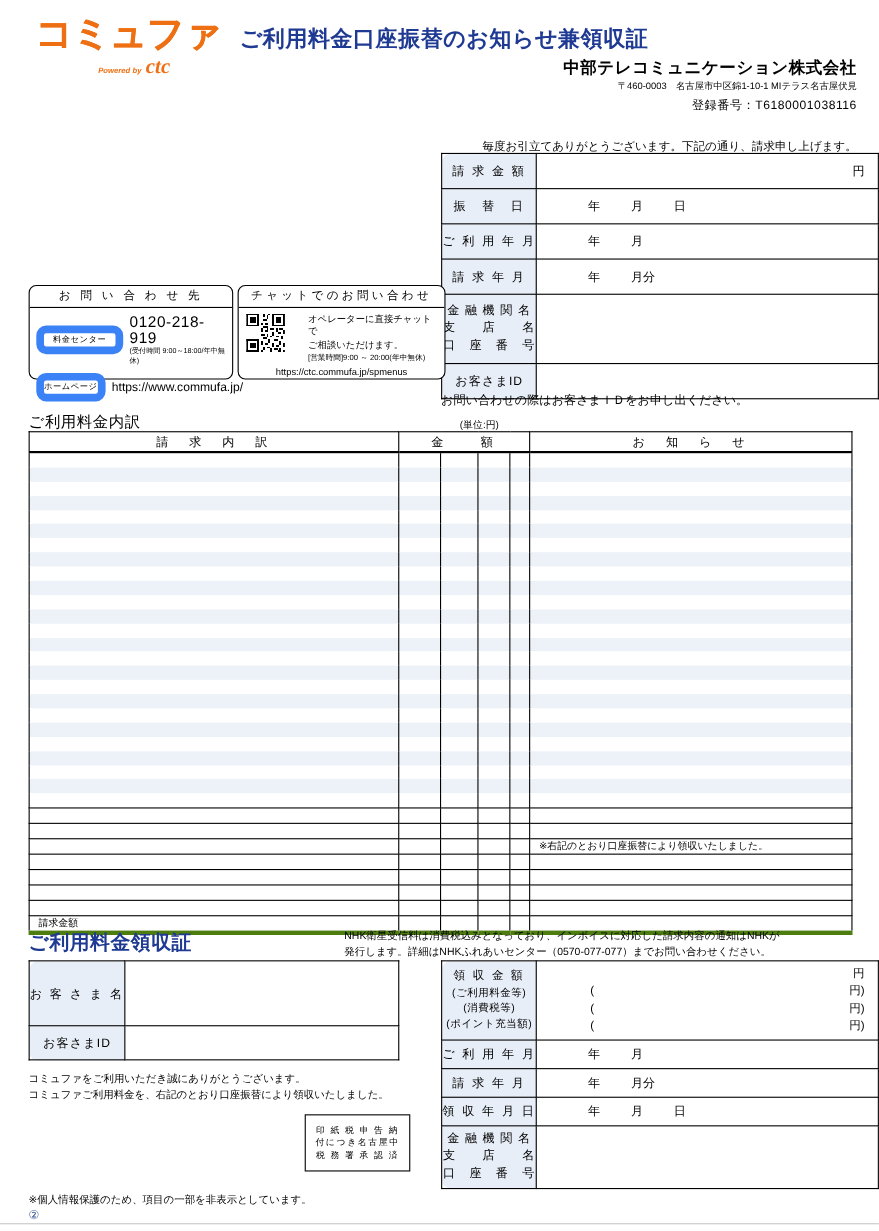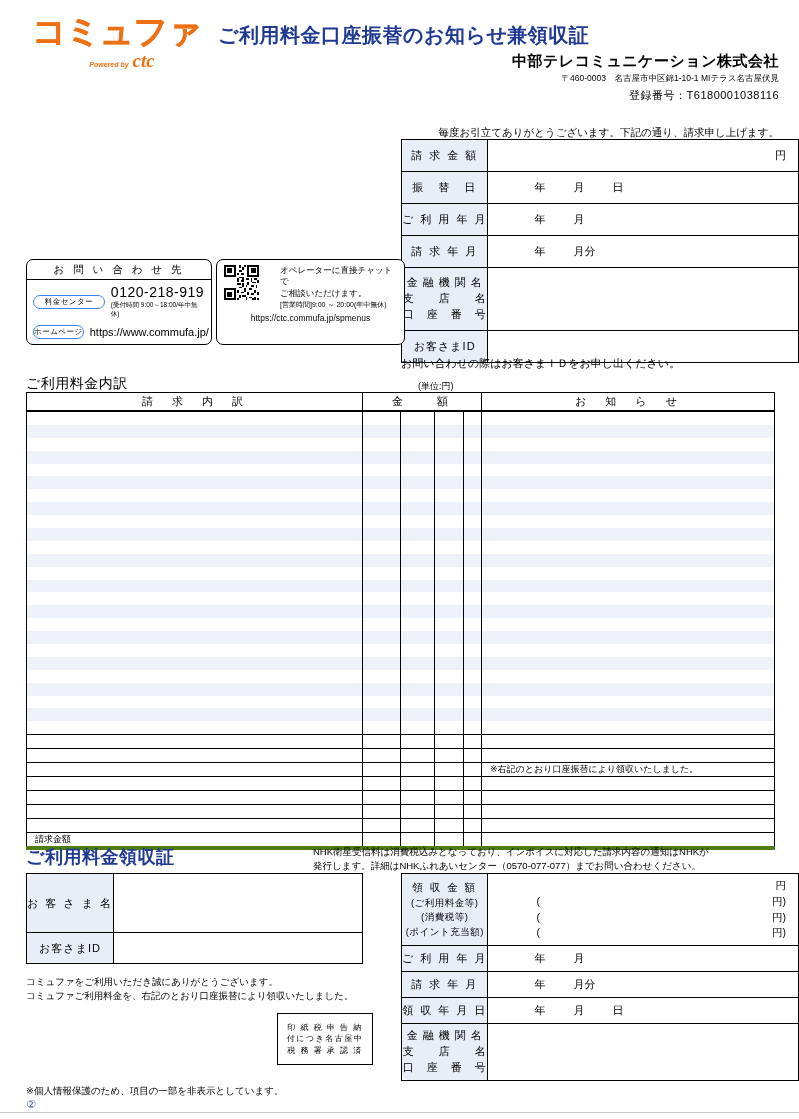--- a/index.html
+++ b/index.html
@@ -95,21 +95,21 @@
     border:1px solid #000;border-radius:7px;background:#fff;
     box-sizing:border-box;
   }
   .contact-box{left:26px;top:259px;width:186px;height:86px;}
   .chat-box{left:216px;top:259px;width:189px;height:86px;}
   .cbox-head{
     text-align:center;font-size:10.5px;letter-spacing:3px;
     border-bottom:1px solid #000;height:19px;line-height:19px;
   }
   .pill{
-    border:1px solid #3b82f6;border-radius:9px;
+    border:7px solid #3b82f6;border-radius:9px;
     font-size:7.5px;text-align:center;
     padding:1px 0;width:70px;letter-spacing:0.5px;
     white-space:nowrap;background:#fff;
   }
   .contact-row{display:flex;align-items:center;gap:6px;padding:5px 5px 0 6px;}
   .tel-num{font-size:14px;letter-spacing:0.5px;line-height:1.05;}
   .tel-hours{font-size:6.5px;letter-spacing:0px;margin-top:1px;}
   .hp-url{font-size:11px;letter-spacing:0px;}
 
   .chat-inner{display:flex;gap:21px;padding:5px 6px 0 7px;}
@@ -260,20 +260,21 @@
         <div class="tel-hours">(受付時間 9:00～18:00/年中無休)</div>
       </div>
     </div>
     <div class="contact-row" style="padding-top:6px;">
       <div class="pill">ホームページ</div>
       <div class="hp-url">https://www.commufa.jp/</div>
     </div>
   </div>
 
   <div class="abs cbox chat-box">
+    <div class="cbox-head">チャットでのお問い合わせ</div>
     <div class="chat-inner">
       <div class="qr">
         <svg width="35" height="35" viewBox="0 0 21 21" shape-rendering="crispEdges">
           <rect width="21" height="21" fill="#fff"></rect>
           <g fill="#000">
             <rect x="0" y="0" width="7" height="1"></rect>
               <rect x="0" y="6" width="7" height="1"></rect>
             <rect x="0" y="0" width="1" height="7"></rect>
               <rect x="6" y="0" width="1" height="7"></rect>
             <rect x="2" y="2" width="3" height="3"></rect>

